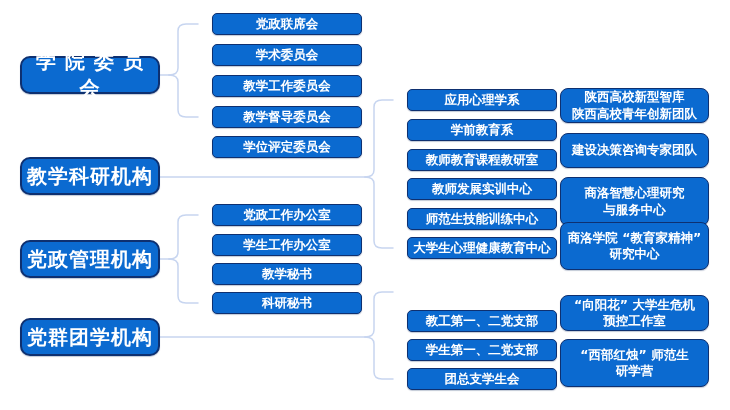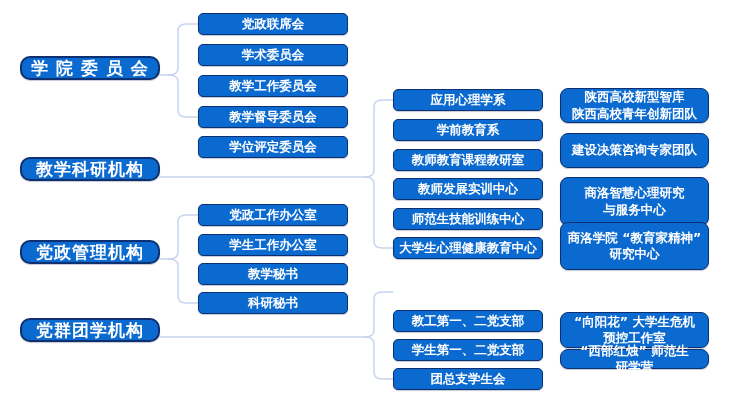--- a/index.html
+++ b/index.html
@@ -35,30 +35,31 @@
     align-items:center;
     justify-content:center;
     text-align:center;
     color:var(--text);
     font-weight:bold;
     background:var(--box-fill);
     border:2px solid var(--box-border);
     box-shadow:0 1px 1px rgba(10,40,90,.25);
   }
   .parent-node{
-    left:20px;width:140px;height:24px;
+    left:20px;width:140px;height:38px;
     border-radius:10px;
-    font-size:17px;
+    font-size:20px;
     letter-spacing:1px;
   }
   .child-node{
     width:150px;height:22px;
     border-radius:5px;
     border-width:1.5px;
     font-size:12.5px;
+    margin-left:14px;
   }
   .col-a{left:198px;}
   .col-c{left:393px;}
   .platform-node{
     left:560px;width:149px;
     flex-direction:column;
     border-radius:8px;
     border-width:1.5px;
     font-size:12.5px;
     line-height:1.32;
@@ -124,22 +125,22 @@
     <span>建设决策咨询专家团队</span>
   </div>
   <div class="node platform-node" style="top:177px;height:49px">
     <span>商洛智慧心理研究</span>
     <span>与服务中心</span>
   </div>
   <div class="node platform-node" style="top:222px;height:48px">
     <span>商洛学院 “教育家精神”</span>
     <span>研究中心</span>
   </div>
-  <div class="node platform-node" style="top:312px;height:36px">
+  <div class="node platform-node" style="top:295px;height:36px">
     <span>“向阳花” 大学生危机</span>
     <span>预控工作室</span>
   </div>
-  <div class="node platform-node" style="top:349px;height:20px">
+  <div class="node platform-node" style="top:339px;height:48px">
     <span>“西部红烛” 师范生</span>
     <span>研学营</span>
   </div>
 
 </div>
 
 </body></html>

